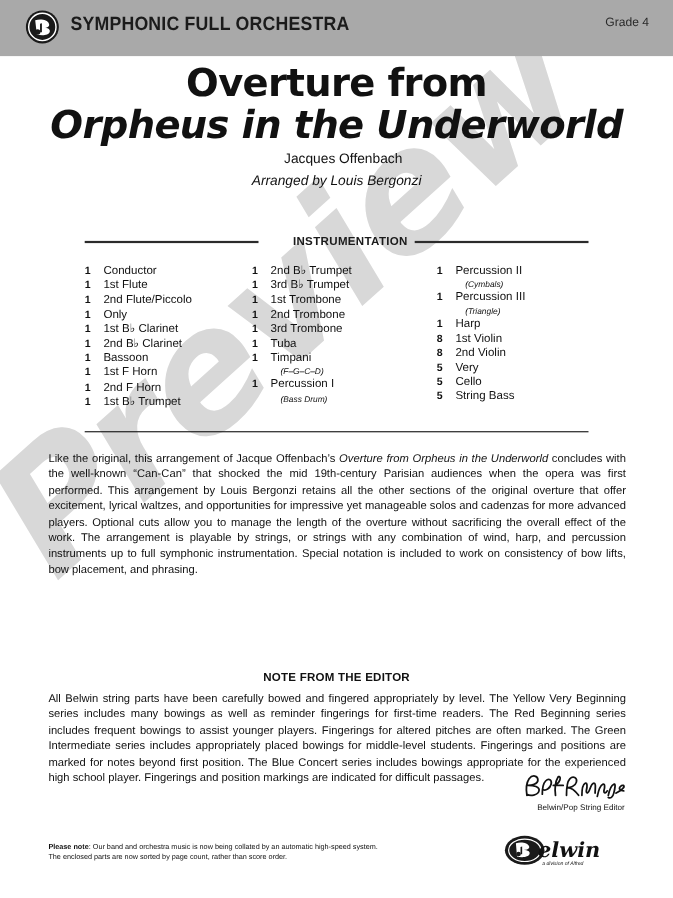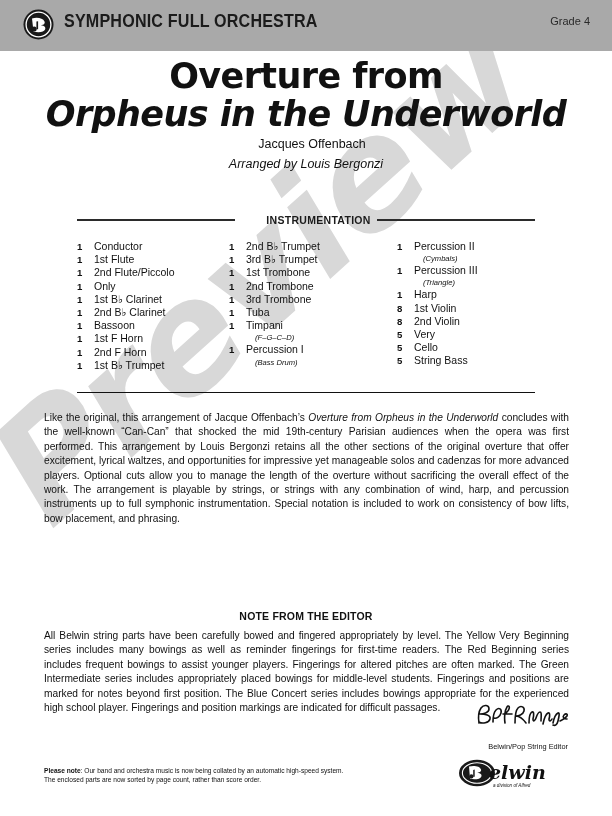--- a/index.html
+++ b/index.html
@@ -260,21 +260,21 @@
     display: flex;
     justify-content: flex-end;
     align-items: flex-end;
   }
   .signature-mark svg { display: block; }
   .signature-caption {
     font-size: 7.4px;
     color: #111;
     text-align: right;
     padding-right: 2px;
-    margin-top: 15px;
+    margin-top: 2px;
   }
 
   
   .footer-note {
     position: absolute;
     left: 44px;
     top: 766px;
     width: 300px;
     font-size: 6.6px;
     line-height: 9.2px;

